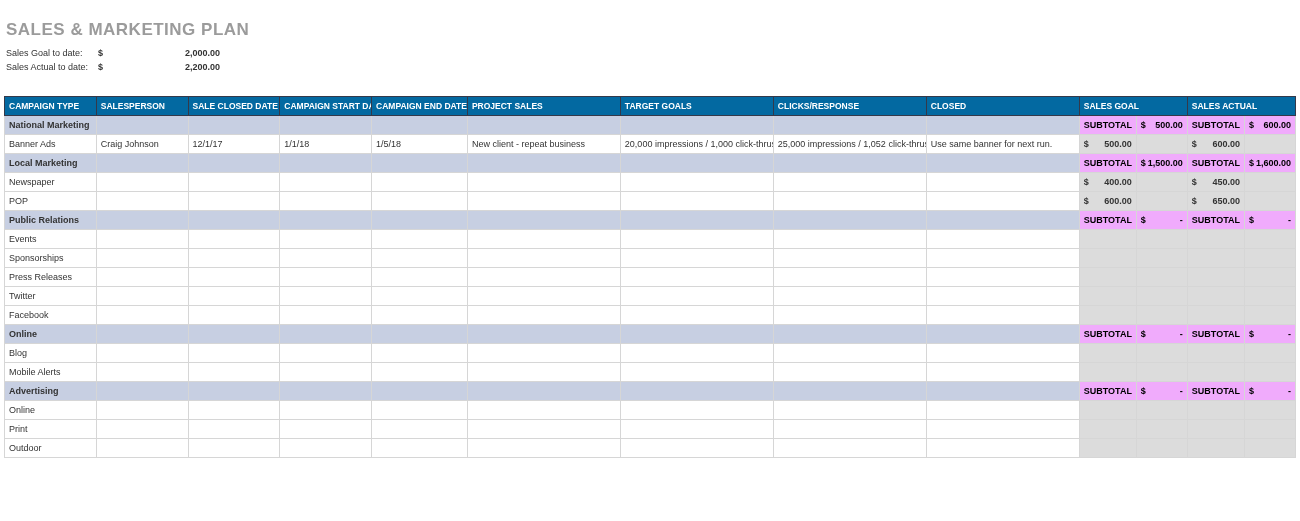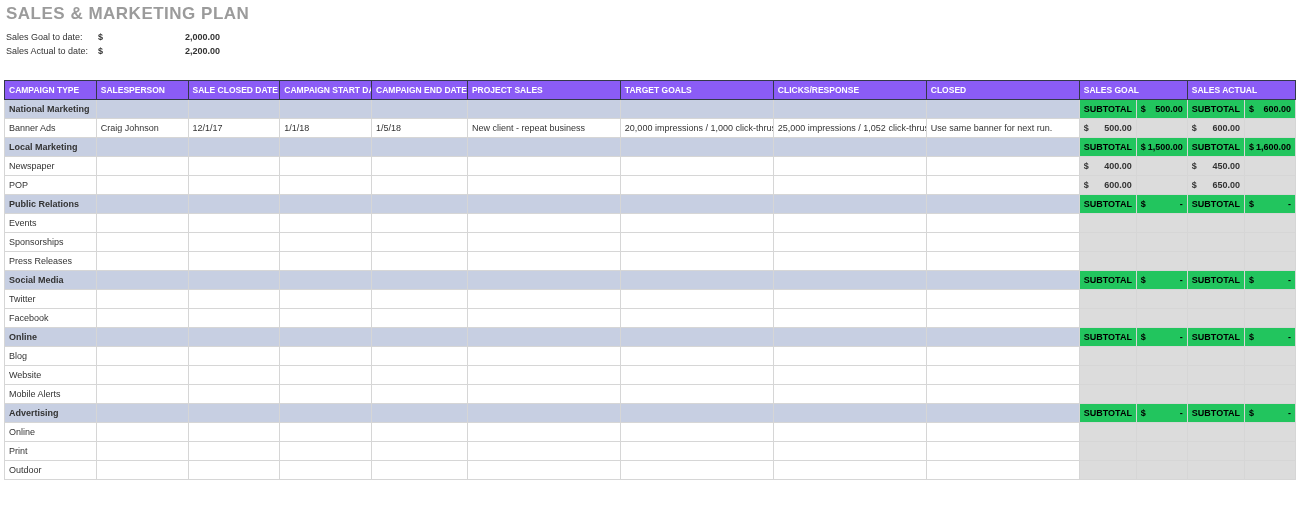--- a/index.html
+++ b/index.html
@@ -9,21 +9,21 @@
     font-size: 9px;
     color: #333;
     background: #fff;
     width: 1300px;
   }
   .title {
     font-size: 17px;
     font-weight: bold;
     color: #9b9b9b;
     letter-spacing: 0.5px;
-    padding: 4px 6px 6px 6px;
+    padding: 20px 6px 6px 6px;
   }
   .summary {
     padding: 2px 6px;
   }
   .summary-row {
     display: flex;
     height: 14px;
   }
   .summary-label { width: 92px; }
   .summary-cur   { width: 52px; font-weight: bold; }
@@ -38,21 +38,21 @@
   th, td {
     border: 1px solid #d6d6d6;
     padding: 2px 4px;
     height: 14px;
     overflow: hidden;
     white-space: nowrap;
     text-align: left;
     vertical-align: middle;
   }
   thead th {
-    background: #8b5cf6;
+    background: #0369a1;
     color: #fff;
     font-weight: bold;
     font-size: 8.5px;
     border-color: #34394a;
   }
   
   .c-type   { width: 90px; }
   .c-person { width: 90px; }
   .c-close  { width: 90px; }
   .c-start  { width: 90px; }
@@ -61,21 +61,21 @@
   .c-tgoal  { width: 150px; }
   .c-click  { width: 150px; }
   .c-notes  { width: 150px; }
   .c-sglab  { width: 56px; }
   .c-sgval  { width: 50px; text-align: right; }
   .c-salab  { width: 56px; }
   .c-saval  { width: 50px; text-align: right; }
 
   tr.subtotal td { background: #c7cfe2; font-weight: bold; }
   tr.subtotal .finlab,
-  tr.subtotal .finval { background: #22c55e; color:#000; }
+  tr.subtotal .finval { background: #f0abfc; color:#000; }
 
   tr.data td { background: #fff; }
   tr.data .finlab,
   tr.data .finval { background: #dcdcdc; }
 
   .finlab { font-weight: bold; }
   .finval { text-align: right; font-weight: bold; }
   .money  { display:flex; justify-content:space-between; }
   .money .cur { padding-right:2px; }
 </style>
@@ -317,45 +317,20 @@
         <td></td>
         <td></td>
         <td></td>
         <td></td>
         <td></td>
         <td class="finlab"></td>
         <td class="finval"></td>
         <td class="finlab"></td>
         <td class="finval"></td>
       </tr>
-      <tr class="subtotal">
-        <td>Social Media</td>
-        <td></td>
-        <td></td>
-        <td></td>
-        <td></td>
-        <td></td>
-        <td></td>
-        <td></td>
-        <td></td>
-        <td class="finlab">SUBTOTAL</td>
-        <td class="finval">
-          <div class="money">
-            <span class="cur">$</span>
-            <span>-</span>
-          </div>
-        </td>
-        <td class="finlab">SUBTOTAL</td>
-        <td class="finval">
-          <div class="money">
-            <span class="cur">$</span>
-            <span>-</span>
-          </div>
-        </td>
-      </tr>
       <tr class="data">
         <td>Twitter</td>
         <td></td>
         <td></td>
         <td></td>
         <td></td>
         <td></td>
         <td></td>
         <td></td>
         <td></td>
@@ -413,35 +388,20 @@
         <td></td>
         <td></td>
         <td></td>
         <td></td>
         <td class="finlab"></td>
         <td class="finval"></td>
         <td class="finlab"></td>
         <td class="finval"></td>
       </tr>
       <tr class="data">
-        <td>Website</td>
-        <td></td>
-        <td></td>
-        <td></td>
-        <td></td>
-        <td></td>
-        <td></td>
-        <td></td>
-        <td></td>
-        <td class="finlab"></td>
-        <td class="finval"></td>
-        <td class="finlab"></td>
-        <td class="finval"></td>
-      </tr>
-      <tr class="data">
         <td>Mobile Alerts</td>
         <td></td>
         <td></td>
         <td></td>
         <td></td>
         <td></td>
         <td></td>
         <td></td>
         <td></td>
         <td class="finlab"></td>

